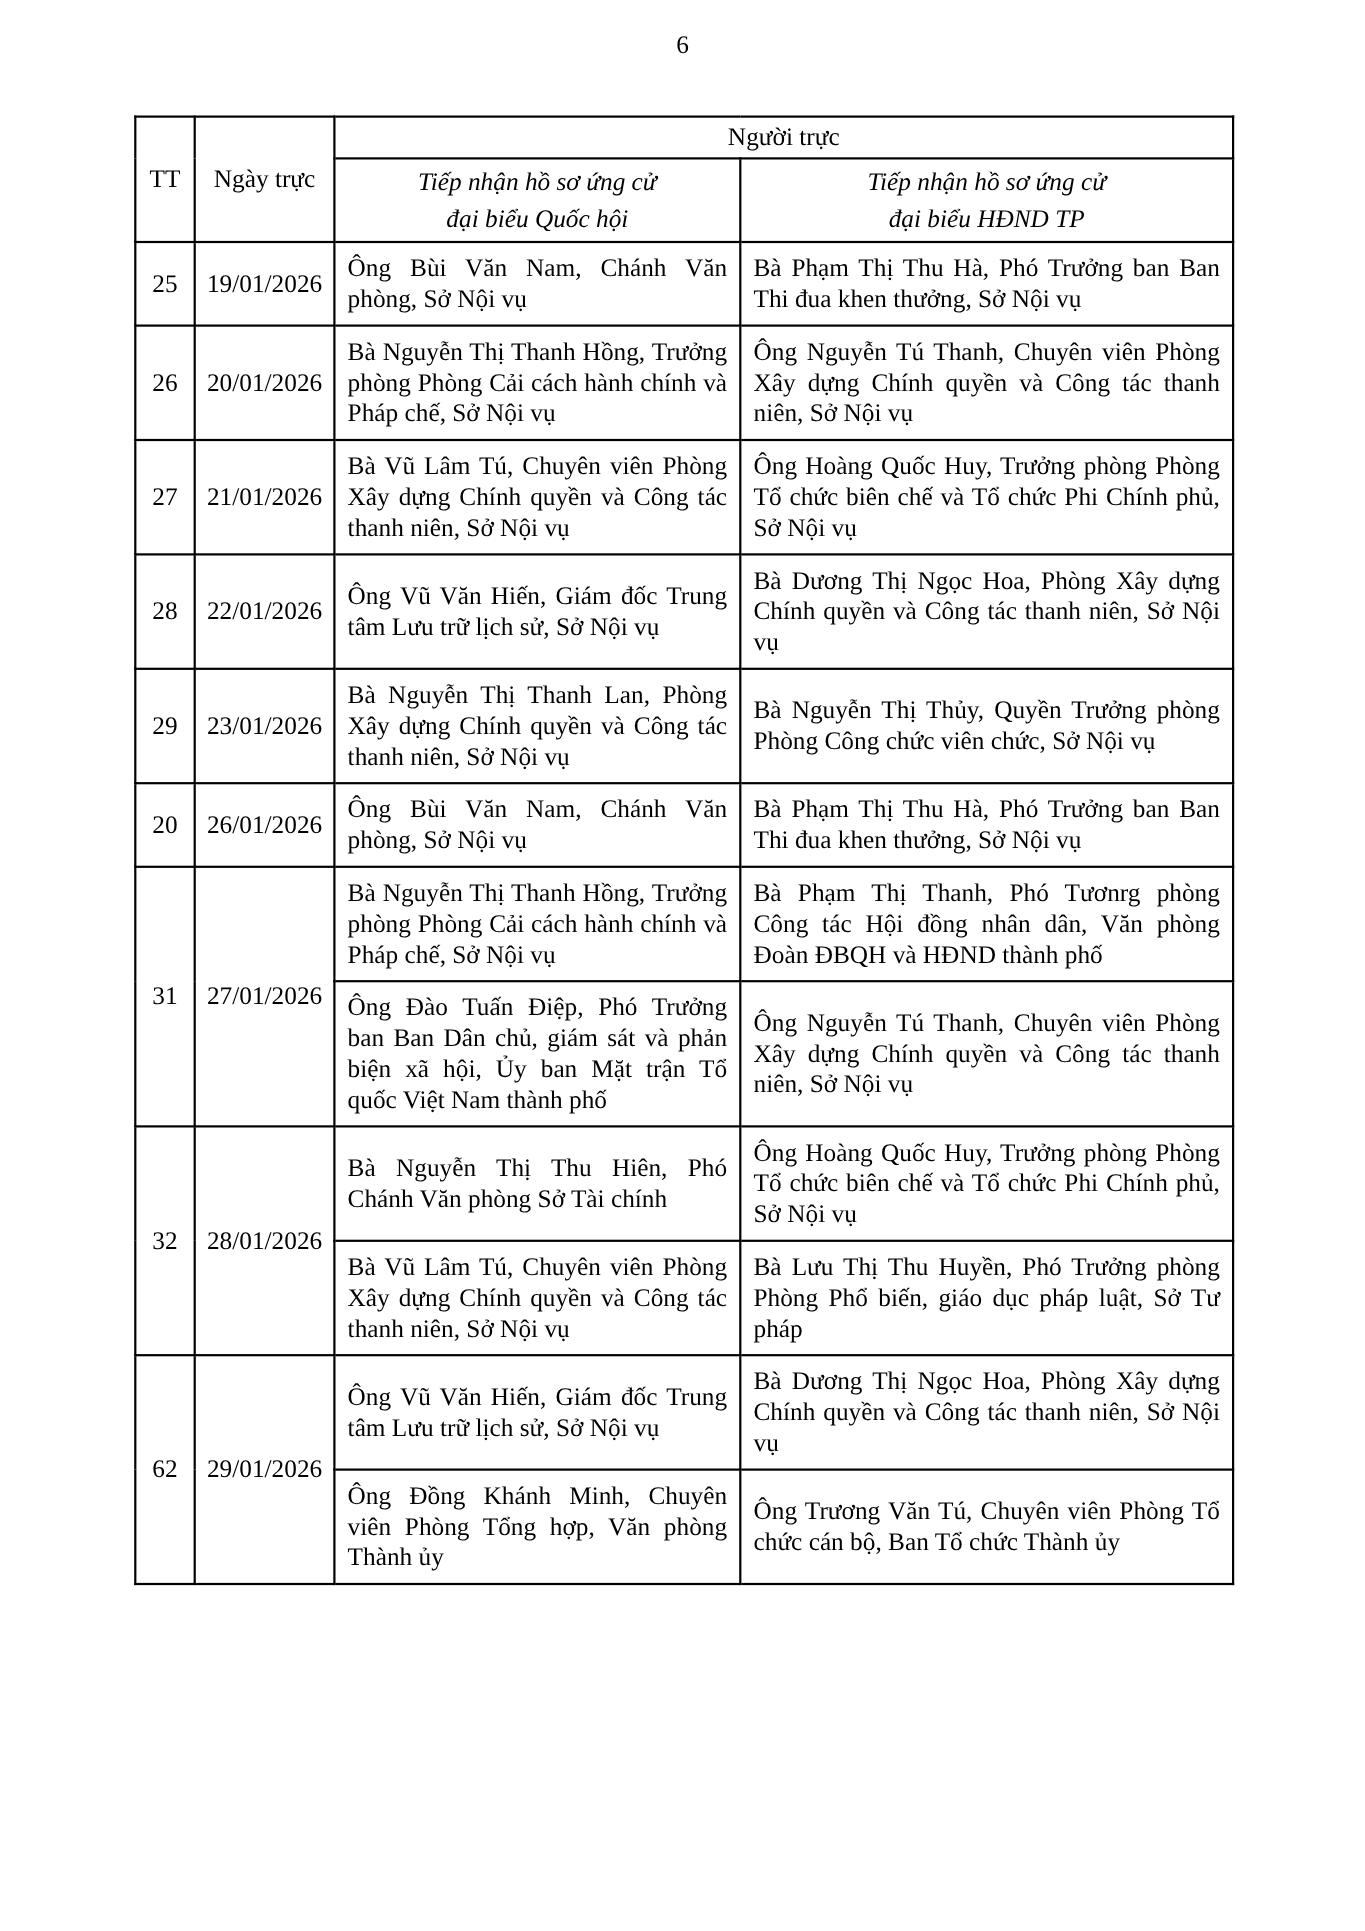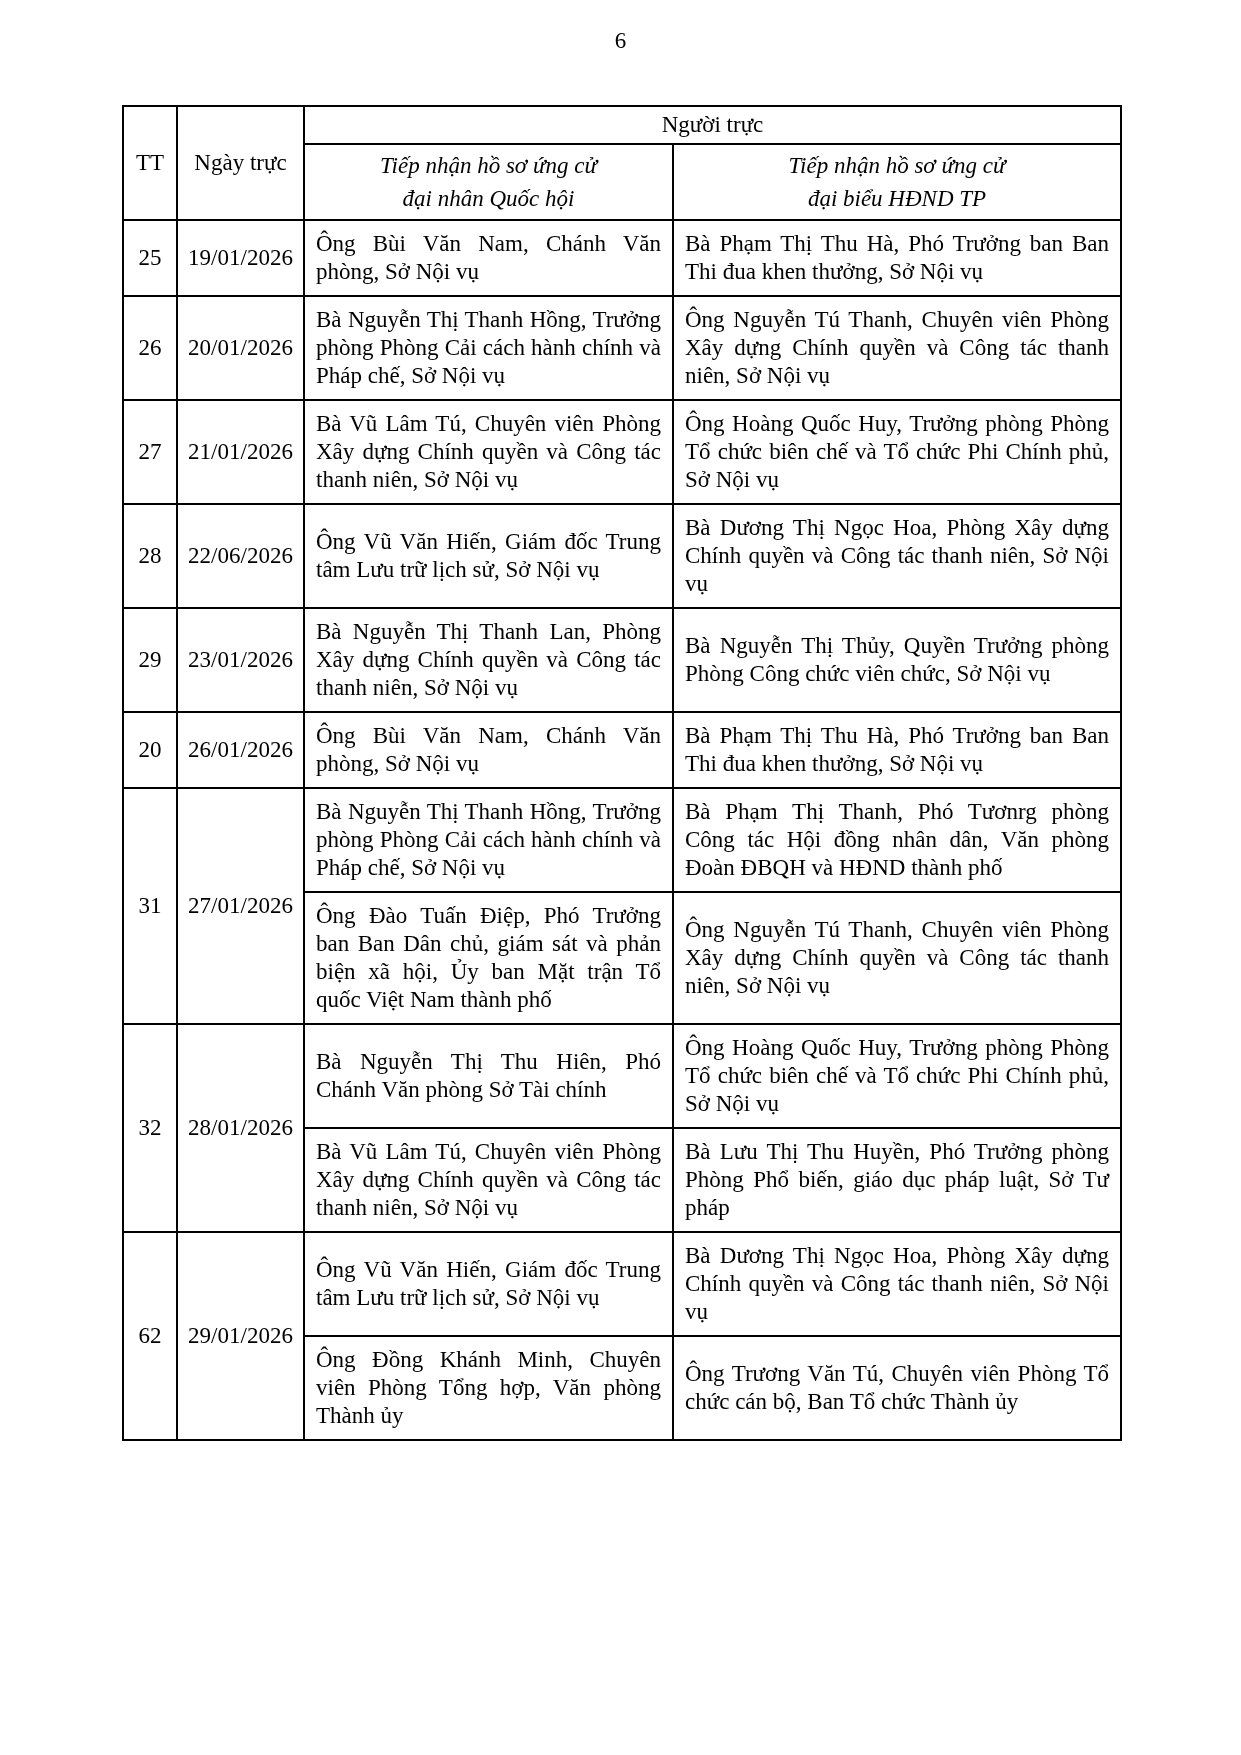--- a/index.html
+++ b/index.html
@@ -88,21 +88,21 @@
         <col class="c-qh">
         <col class="c-hdnd">
     </colgroup>
     <thead>
       <tr>
         <th class="hdr-main" rowspan="2">TT</th>
         <th class="hdr-main" rowspan="2">Ngày trực</th>
         <th class="hdr-group" colspan="2">Người trực</th>
       </tr>
       <tr>
-        <th class="hdr-sub"><span>Tiếp nhận hồ sơ ứng cử</span><br><span>đại nhân Quốc hội</span></th>
+        <th class="hdr-sub"><span>Tiếp nhận hồ sơ ứng cử</span><br><span>đại biểu Quốc hội</span></th>
         <th class="hdr-sub"><span>Tiếp nhận hồ sơ ứng cử</span><br><span>đại biểu HĐND TP</span></th>
       </tr>
     </thead>
     <tbody>
         <tr>
           <td class="cell-tt" rowspan="1">25</td>
           <td class="cell-date" rowspan="1">19/01/2026</td>
           <td class="cell-person">Ông Bùi Văn Nam, Chánh Văn phòng, Sở Nội vụ</td>
           <td class="cell-person">Bà Phạm Thị Thu Hà, Phó Trưởng ban Ban Thi đua khen thưởng, Sở Nội vụ</td>
         </tr>
@@ -113,21 +113,21 @@
           <td class="cell-person">Ông Nguyễn Tú Thanh, Chuyên viên Phòng Xây dựng Chính quyền và Công tác thanh niên, Sở Nội vụ</td>
         </tr>
         <tr>
           <td class="cell-tt" rowspan="1">27</td>
           <td class="cell-date" rowspan="1">21/01/2026</td>
           <td class="cell-person">Bà Vũ Lâm Tú, Chuyên viên Phòng Xây dựng Chính quyền và Công tác thanh niên, Sở Nội vụ</td>
           <td class="cell-person">Ông Hoàng Quốc Huy, Trưởng phòng Phòng Tổ chức biên chế và Tổ chức Phi Chính phủ, Sở Nội vụ</td>
         </tr>
         <tr>
           <td class="cell-tt" rowspan="1">28</td>
-          <td class="cell-date" rowspan="1">22/06/2026</td>
+          <td class="cell-date" rowspan="1">22/01/2026</td>
           <td class="cell-person">Ông Vũ Văn Hiến, Giám đốc Trung tâm Lưu trữ lịch sử, Sở Nội vụ</td>
           <td class="cell-person">Bà Dương Thị Ngọc Hoa, Phòng Xây dựng Chính quyền và Công tác thanh niên, Sở Nội vụ</td>
         </tr>
         <tr>
           <td class="cell-tt" rowspan="1">29</td>
           <td class="cell-date" rowspan="1">23/01/2026</td>
           <td class="cell-person">Bà Nguyễn Thị Thanh Lan, Phòng Xây dựng Chính quyền và Công tác thanh niên, Sở Nội vụ</td>
           <td class="cell-person">Bà Nguyễn Thị Thủy, Quyền Trưởng phòng Phòng Công chức viên chức, Sở Nội vụ</td>
         </tr>
         <tr>

